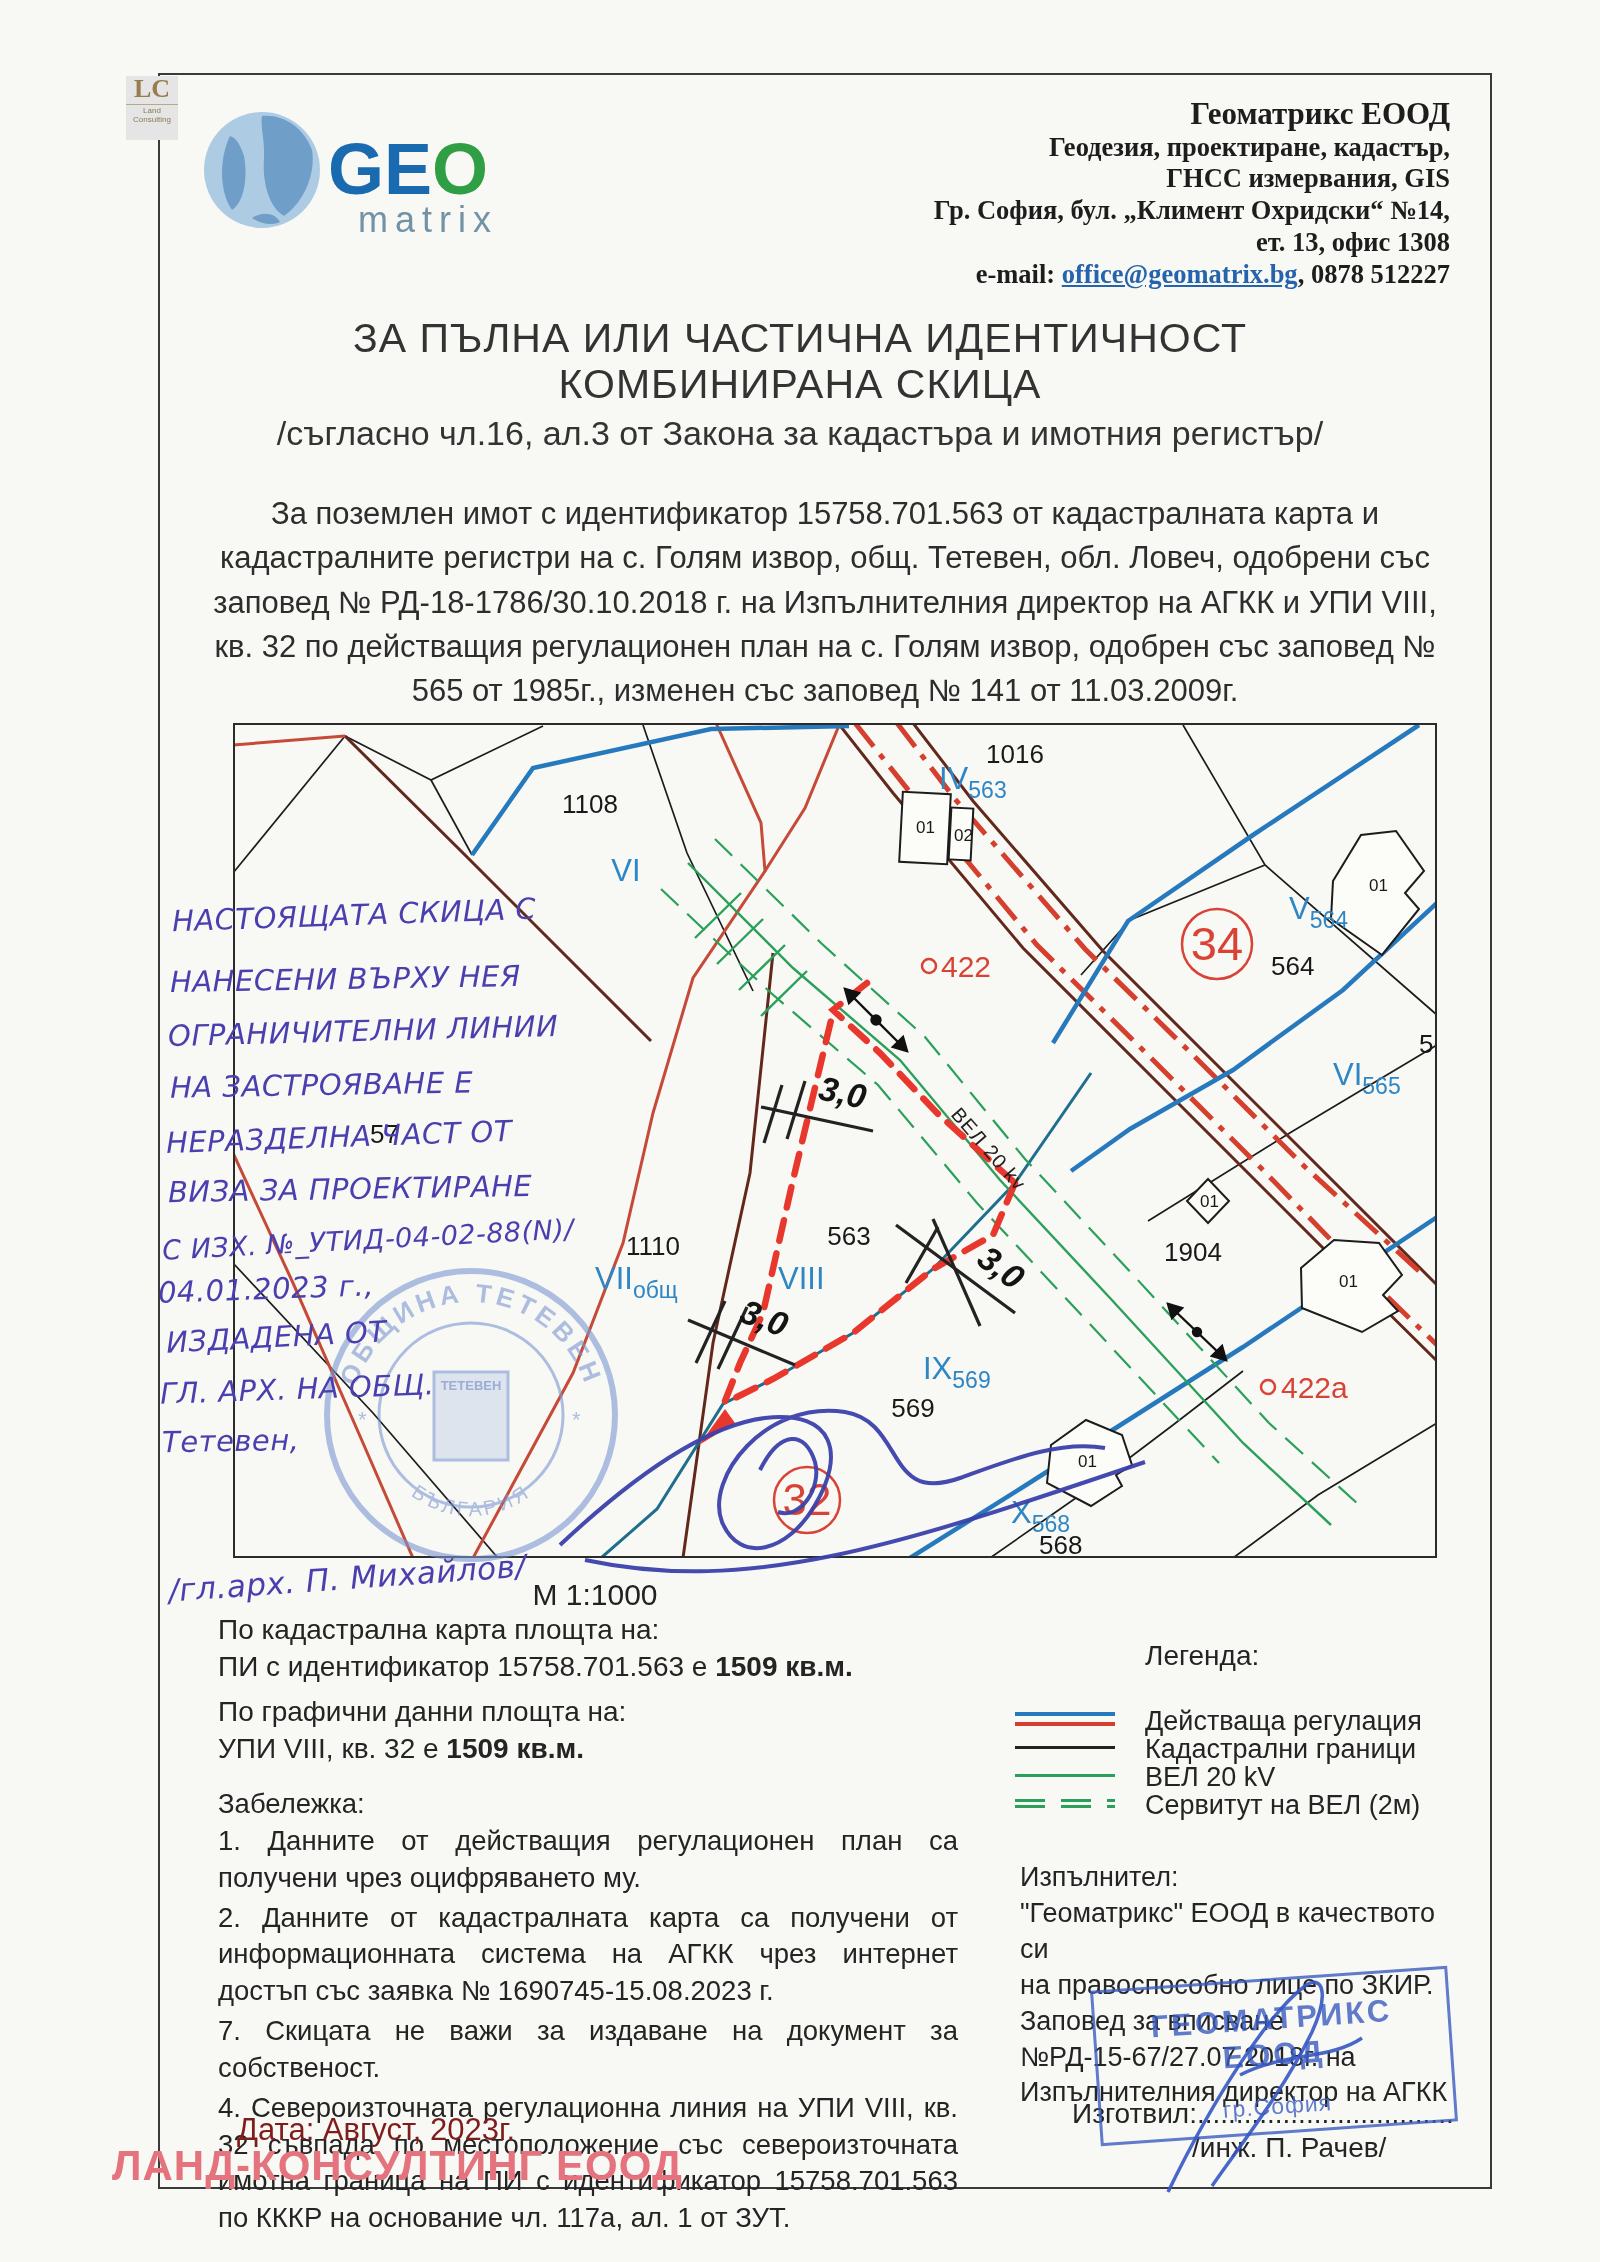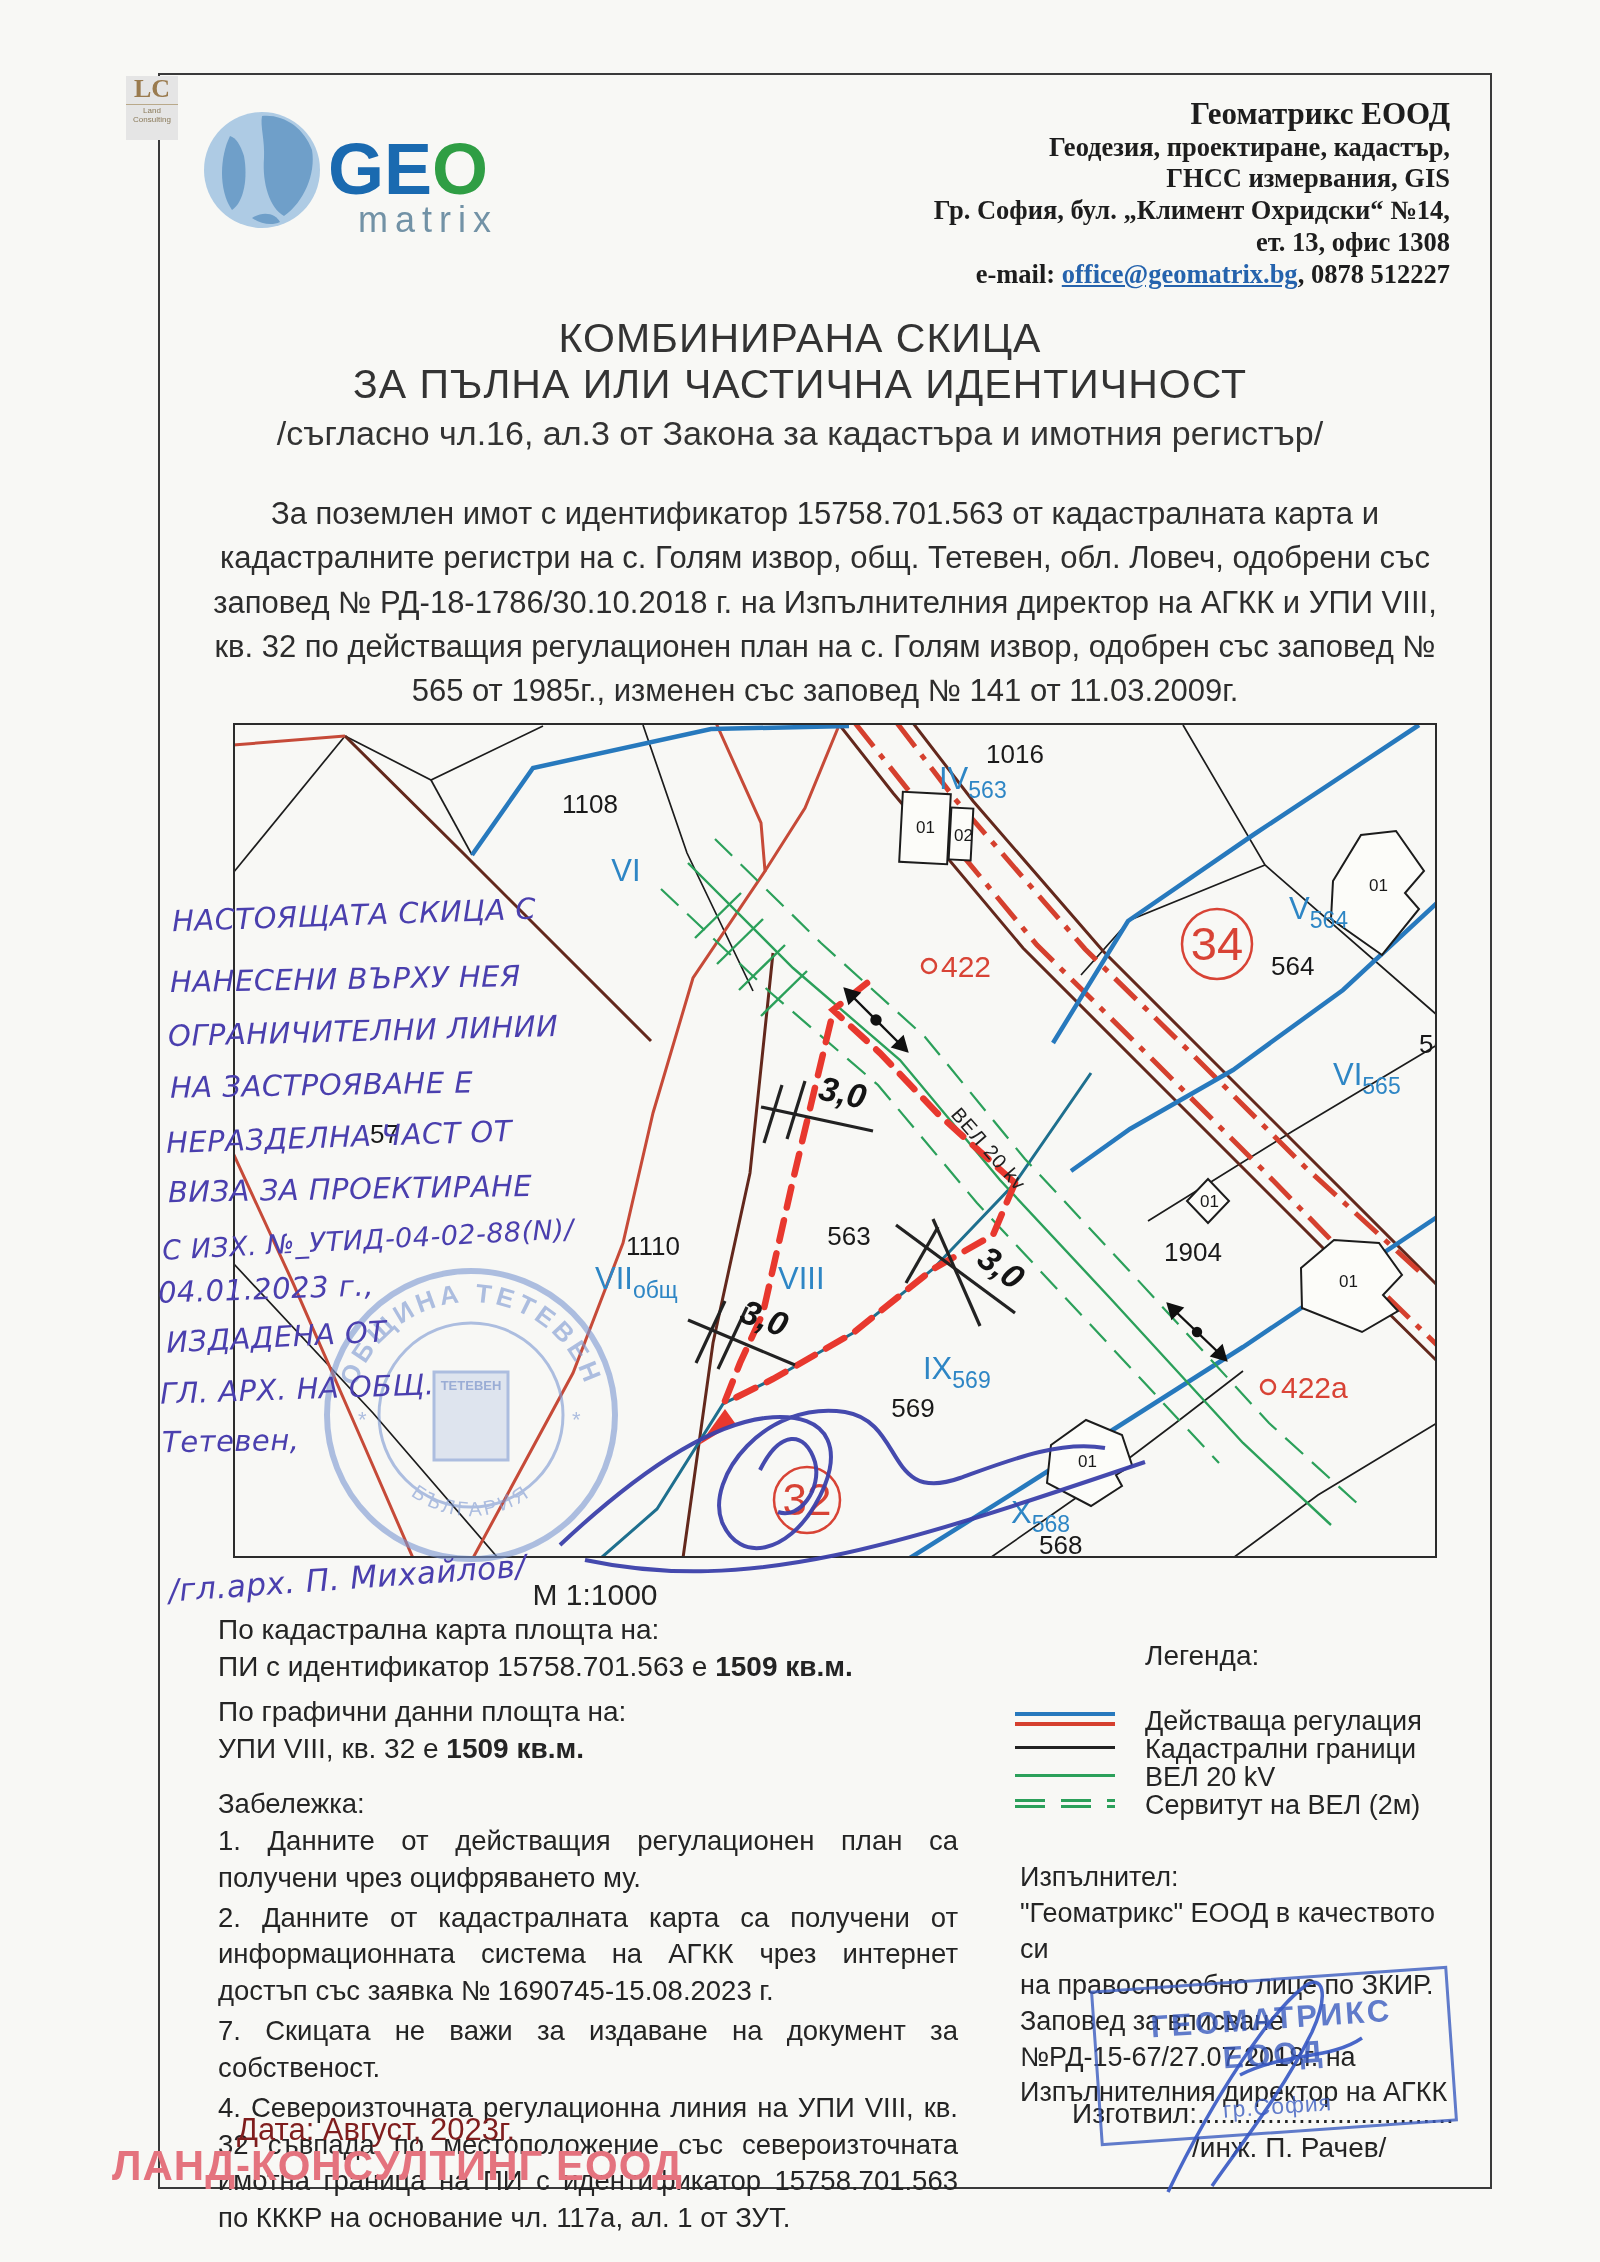--- a/index.html
+++ b/index.html
@@ -111,22 +111,22 @@
   <div class="company">
     <div class="c1">Геоматрикс ЕООД</div>
     <div class="cl">Геодезия, проектиране, кадастър,</div>
     <div class="cl">ГНСС измервания, GIS</div>
     <div class="cl">Гр. София, бул. „Климент Охридски“ №14,</div>
     <div class="cl">ет. 13, офис 1308</div>
     <div class="cl"><span>e-mail: </span><span class="email">office@geomatrix.bg</span><span>, 0878 512227</span></div>
   </div>
 
   <div class="title">
+    <div class="t1">ЗА ПЪЛНА ИЛИ ЧАСТИЧНА ИДЕНТИЧНОСТ</div>
     <div class="t1">КОМБИНИРАНА СКИЦА</div>
-    <div class="t1">ЗА ПЪЛНА ИЛИ ЧАСТИЧНА ИДЕНТИЧНОСТ</div>
     <div class="t3">/съгласно чл.16, ал.3 от Закона за кадастъра и имотния регистър/</div>
   </div>
 
   <div class="intro">За поземлен имот с идентификатор 15758.701.563 от кадастралната карта и кадастралните регистри на с. Голям извор, общ. Тетевен, обл. Ловеч, одобрени със заповед № РД-18-1786/30.10.2018 г. на Изпълнителния директор на АГКК и УПИ VIII, кв. 32 по действащия регулационен план на с. Голям извор, одобрен със заповед № 565 от 1985г., изменен със заповед № 141 от 11.03.2009г.</div>
 
   <svg class="map-svg" viewBox="0 0 1204 835">
 
     <g stroke="#1c1c1c" stroke-width="1.7" fill="none">
       <path d="M0,150 L112,13"></path>
         <path d="M112,13 L198,57 L310,3"></path>

